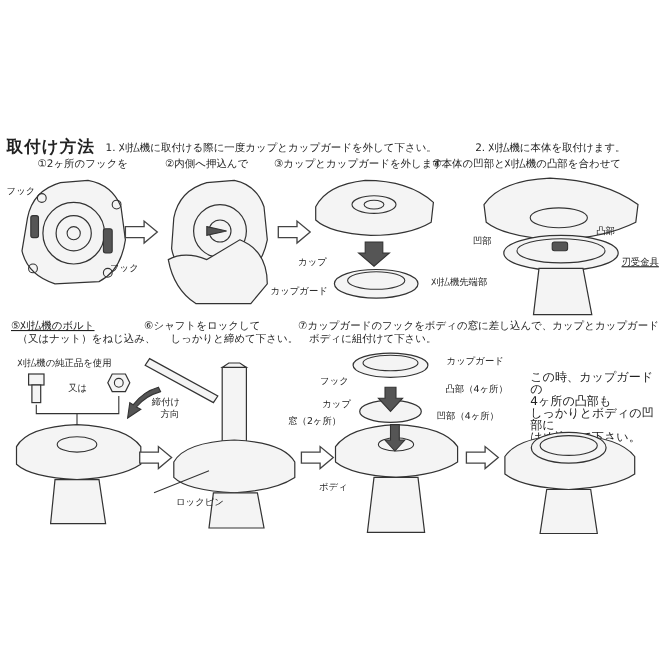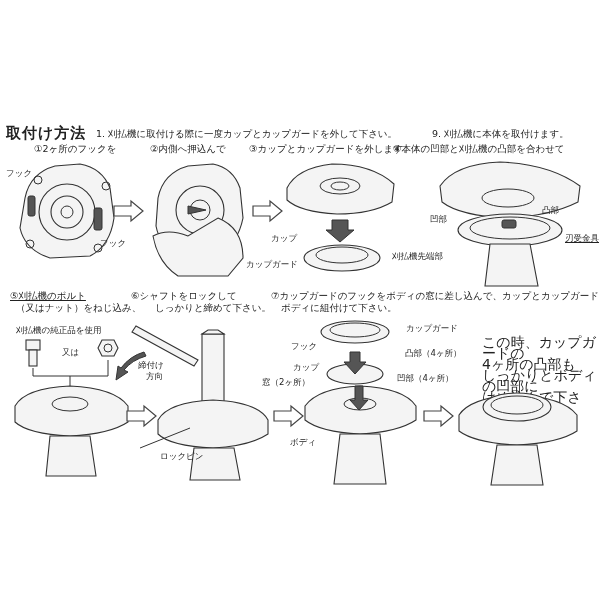--- a/index.html
+++ b/index.html
@@ -2,33 +2,33 @@
 <html><head>
 <meta charset="utf-8">
 <style>
   html, body { margin:0; padding:0; background:#ffffff; }
   body { width:600px; height:600px; position:relative; overflow:hidden;
          font-family:"DejaVu Sans", "Liberation Sans", sans-serif; color:#222; }
   .abs { position:absolute; white-space:nowrap; }
   .title { font-size:15px; font-weight:bold; letter-spacing:1px; }
   .step-head { font-size:9.5px; }
   .label { font-size:8.5px; }
-  .note { font-size:14px; line-height:11px; white-space:normal; }
+  .note { font-size:11px; line-height:11px; white-space:normal; }
   svg.fig { position:absolute; overflow:visible; }
   .ln { stroke:#333; stroke-width:1; fill:none; }
   .part { stroke:#333; stroke-width:1.1; fill:#f4f4f4; }
   .dark { fill:#555; stroke:#333; stroke-width:1; }
   .arrow-outline { fill:#fff; stroke:#444; stroke-width:1.2; }
 </style>
 </head>
 <body>
 
 <div class="abs title" style="left:6px;top:124px;">取付け方法</div>
 <div class="abs step-head" style="left:96px;top:128px;">1. 刈払機に取付ける際に一度カップとカップガードを外して下さい。</div>
-<div class="abs step-head" style="left:432px;top:128px;">9. 刈払機に本体を取付けます。</div>
+<div class="abs step-head" style="left:432px;top:128px;">2. 刈払機に本体を取付けます。</div>
 
 <div class="abs step-head" style="left:34px;top:143px;">①2ヶ所のフックを</div>
 <div class="abs step-head" style="left:150px;top:143px;">②内側へ押込んで</div>
 <div class="abs step-head" style="left:249px;top:143px;">③カップとカップガードを外します。</div>
 <div class="abs step-head" style="left:393px;top:143px;">④本体の凹部と刈払機の凸部を合わせて</div>
 
 <svg class="fig" style="left:10px;top:158px;" width="110" height="110">
   <path class="part" d="M15,40 Q20,15 45,8 L70,6 Q92,10 100,30 L104,60 Q100,88 80,98 L40,100 Q15,92 10,70 Z"></path>
   <circle class="part" cx="57" cy="54" r="28"></circle>
   <circle class="part" cx="57" cy="54" r="16"></circle>

